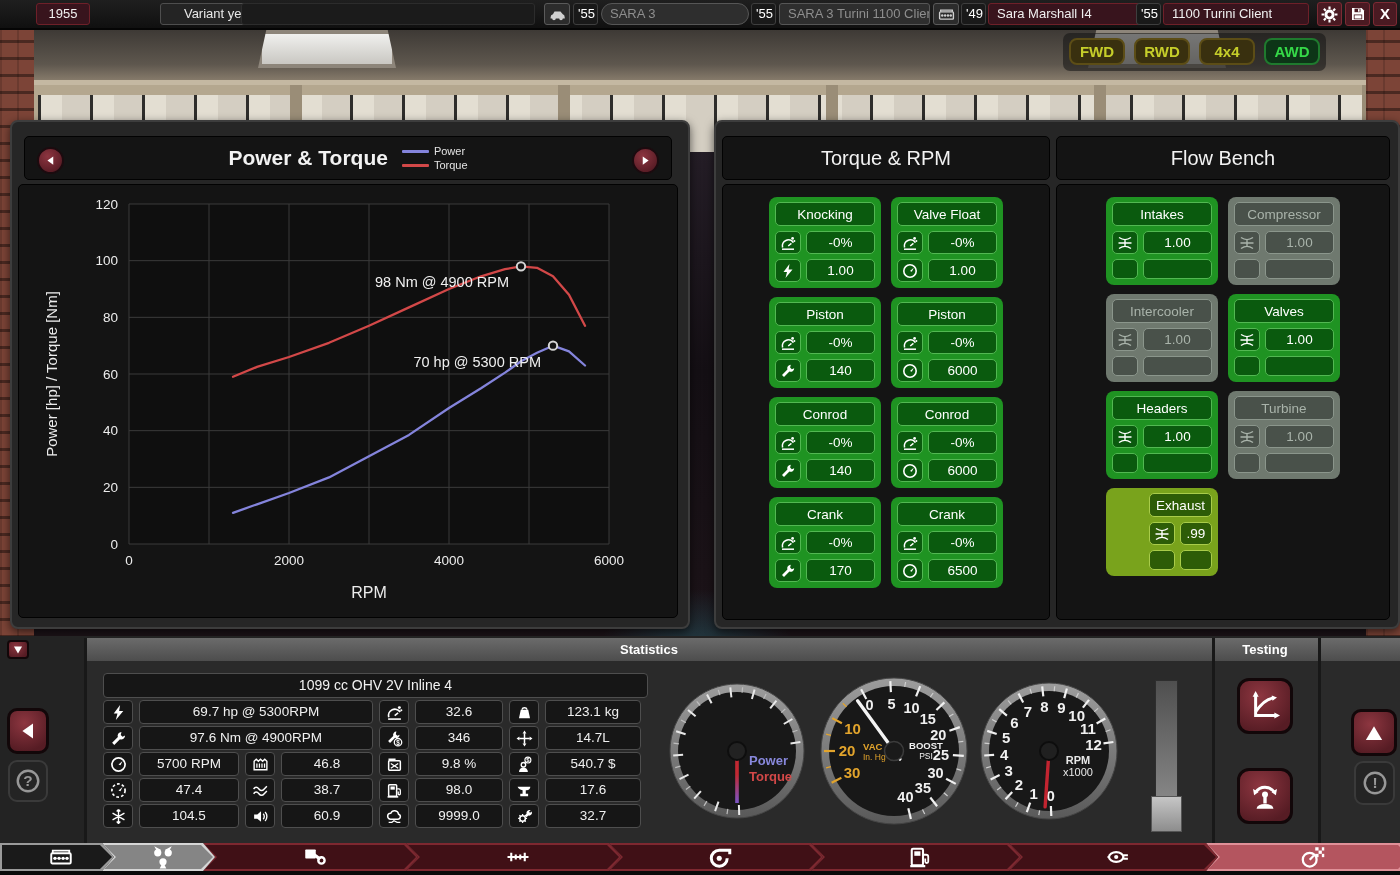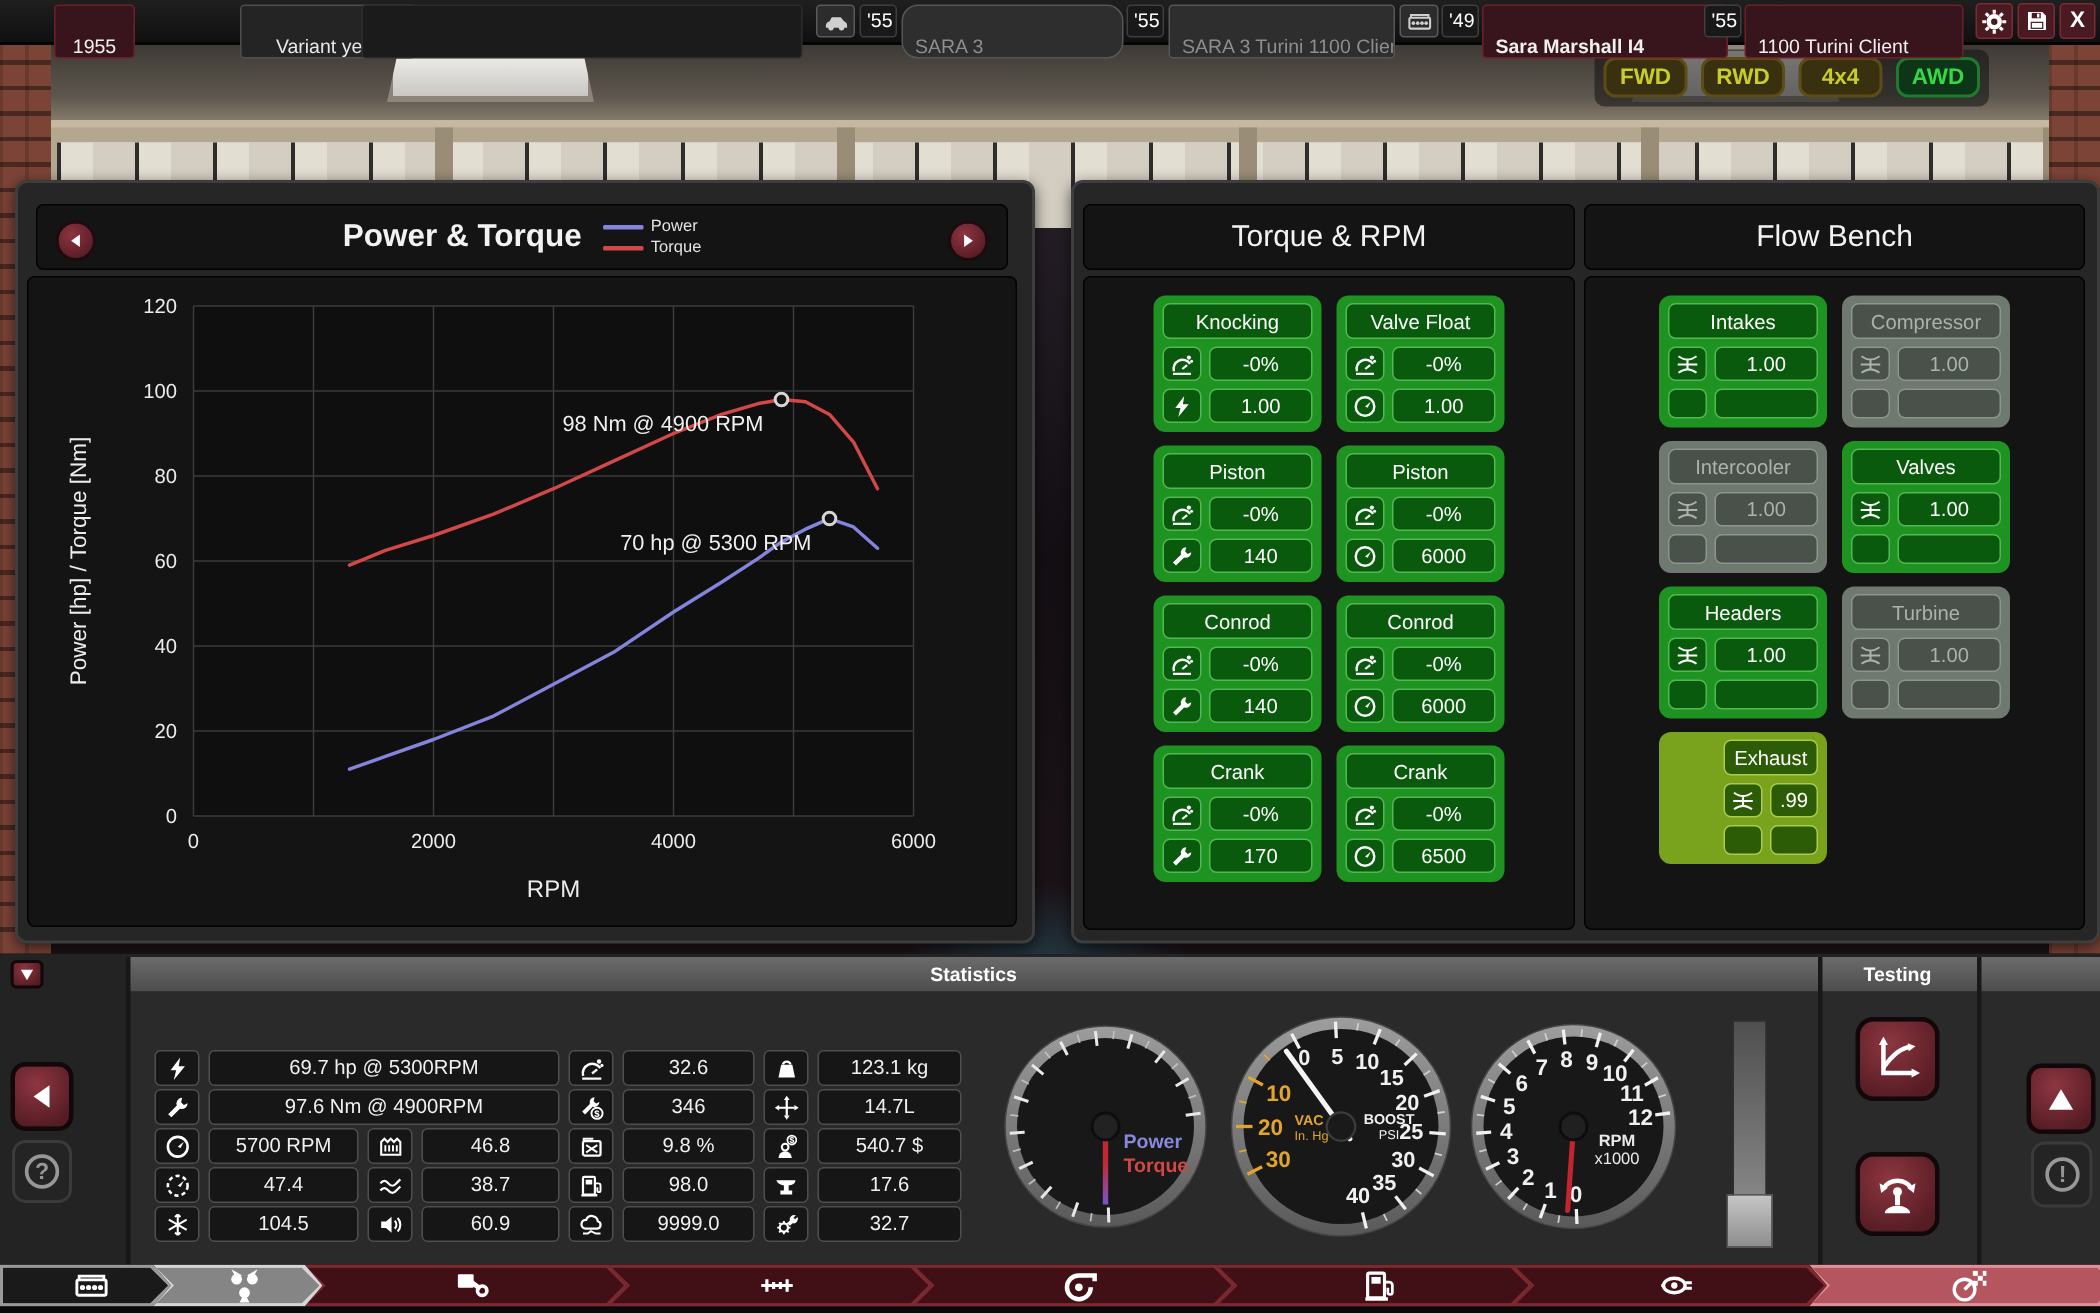--- a/index.html
+++ b/index.html
@@ -6,21 +6,21 @@
   #app{position:relative;width:1400px;height:875px;overflow:hidden;background:#141414;
        font-family:"Liberation Sans",sans-serif;color:#eee;-webkit-font-smoothing:antialiased;}
   .abs{position:absolute;box-sizing:border-box;}
   .icon{display:flex;align-items:center;justify-content:center;}
   .icon svg{display:block;}
 
   
   .topbar{position:absolute;left:0;top:0;width:1400px;height:28px;z-index:60;
           background:linear-gradient(#1f1f1f,#101010);border-bottom:2px solid #050505;}
   .tb{position:absolute;top:3px;height:22px;box-sizing:border-box;border-radius:3px;
-      font-size:13px;line-height:20px;padding:17px 8px;white-space:nowrap;overflow:hidden;}
+      font-size:13px;line-height:20px;padding:0 8px;white-space:nowrap;overflow:hidden;}
   .tb-dark{background:#242424;border:1px solid #4e4e4e;color:#e8e8e8;text-align:center;}
   .tb-gray{background:#2e2e2e;border:1px solid #565656;color:#8e8e8e;}
   .tb-maroon{background:#38141d;border:1px solid #6e2029;color:#f0f0f0;}
   .tb-badge{background:#191919;border:1px solid #3e3e3e;color:#fff;text-align:right;padding:0 2px;}
   .tb-ibtn{background:#2c2c2c;border:1px solid #5a5a5a;color:#cfcfcf;padding:0;}
   .tb-rbtn{background:#4a1a22;border:1px solid #7c2a34;color:#fff;padding:0;top:2px;height:24px;}
 
   
   .bg{position:absolute;left:0;top:28px;width:1400px;height:610px;z-index:0;overflow:hidden;}
   .ceiling{position:absolute;left:0;top:0;width:100%;height:52px;
@@ -153,21 +153,21 @@
             <path d="M2.5 5.5 V3.8 h11 v1.7" fill="none" stroke="currentColor" stroke-width="1.2"></path>
             <rect x="1.5" y="5.5" width="13" height="6.8" rx="0.8" fill="none" stroke="currentColor" stroke-width="1.3"></rect>
             <circle cx="4" cy="8.9" r="1.15" fill="currentColor"></circle>
             <circle cx="6.7" cy="8.9" r="1.15" fill="currentColor"></circle>
             <circle cx="9.4" cy="8.9" r="1.15" fill="currentColor"></circle>
             <circle cx="12" cy="8.9" r="1.15" fill="currentColor"></circle>
           </svg>
         </span>
       </div>
     <div class="tb tb-badge" style="left:961px;width:25px;">'49</div>
-    <div class="tb tb-maroon" style="left:988px;width:164px;font-weight:bold;">Sara Marshall I4</div>
+    <div class="tb tb-maroon" style="left:988px;width:164px;">Sara Marshall I4</div>
     <div class="tb tb-badge" style="left:1136px;width:25px;">'55</div>
     <div class="tb tb-maroon" style="left:1163px;width:146px;">1100 Turini Client</div>
     <div class="tb tb-rbtn icon" style="left:1317px;width:25px;">
         <span class="icon" style="width:17px;height:17px;">
           <svg viewBox="0 0 16 16" width="100%" height="100%">
             <path d="M8 3.2 a4.8 4.8 0 1 0 0 9.6 a4.8 4.8 0 0 0 0-9.6 Z M8 6 a2 2 0 1 1 0 4 a2 2 0 0 1 0-4 Z" fill="currentColor" fill-rule="evenodd"></path>
             <path d="M8 .5 V3 M8 13 V15.5 M.5 8 H3 M13 8 H15.5 M2.7 2.7 L4.5 4.5 M11.5 11.5 L13.3 13.3 M2.7 13.3 L4.5 11.5 M11.5 4.5 L13.3 2.7" stroke="currentColor" stroke-width="2"></path>
           </svg>
         </span>
       </div>
@@ -595,20 +595,21 @@
       </div>
     <div class="gbtn" style="left:8px;top:124px;width:40px;height:42px;">
         <span class="icon" style="width:26px;height:26px;">
           <svg viewBox="0 0 16 16" width="100%" height="100%">
             <circle cx="8" cy="8" r="6.3" fill="none" stroke="currentColor" stroke-width="1.5"></circle>
             <text x="8" y="11.2" font-size="9.5" font-weight="bold" text-anchor="middle" fill="currentColor">?</text>
           </svg>
         </span>
       </div>
 
+    <div class="namebox">1099 cc OHV 2V Inline 4</div>
     <div class="statgrid">
         <span class="sicon icon">
           <svg viewBox="0 0 16 16" width="17" height="17">
             <polygon points="9.5,1 3.5,9 7,9 5.5,15 12.5,6.5 8.6,6.5" fill="currentColor"></polygon>
           </svg>
         </span>
         <span class="sval wide">69.7 hp @ 5300RPM</span>
         <span class="sicon icon">
           <svg viewBox="0 0 16 16" width="17" height="17">
             <path d="M2.6 12.5a6 6 0 0 1 10.8-4.9" fill="none" stroke="currentColor" stroke-width="1.6"></path>

